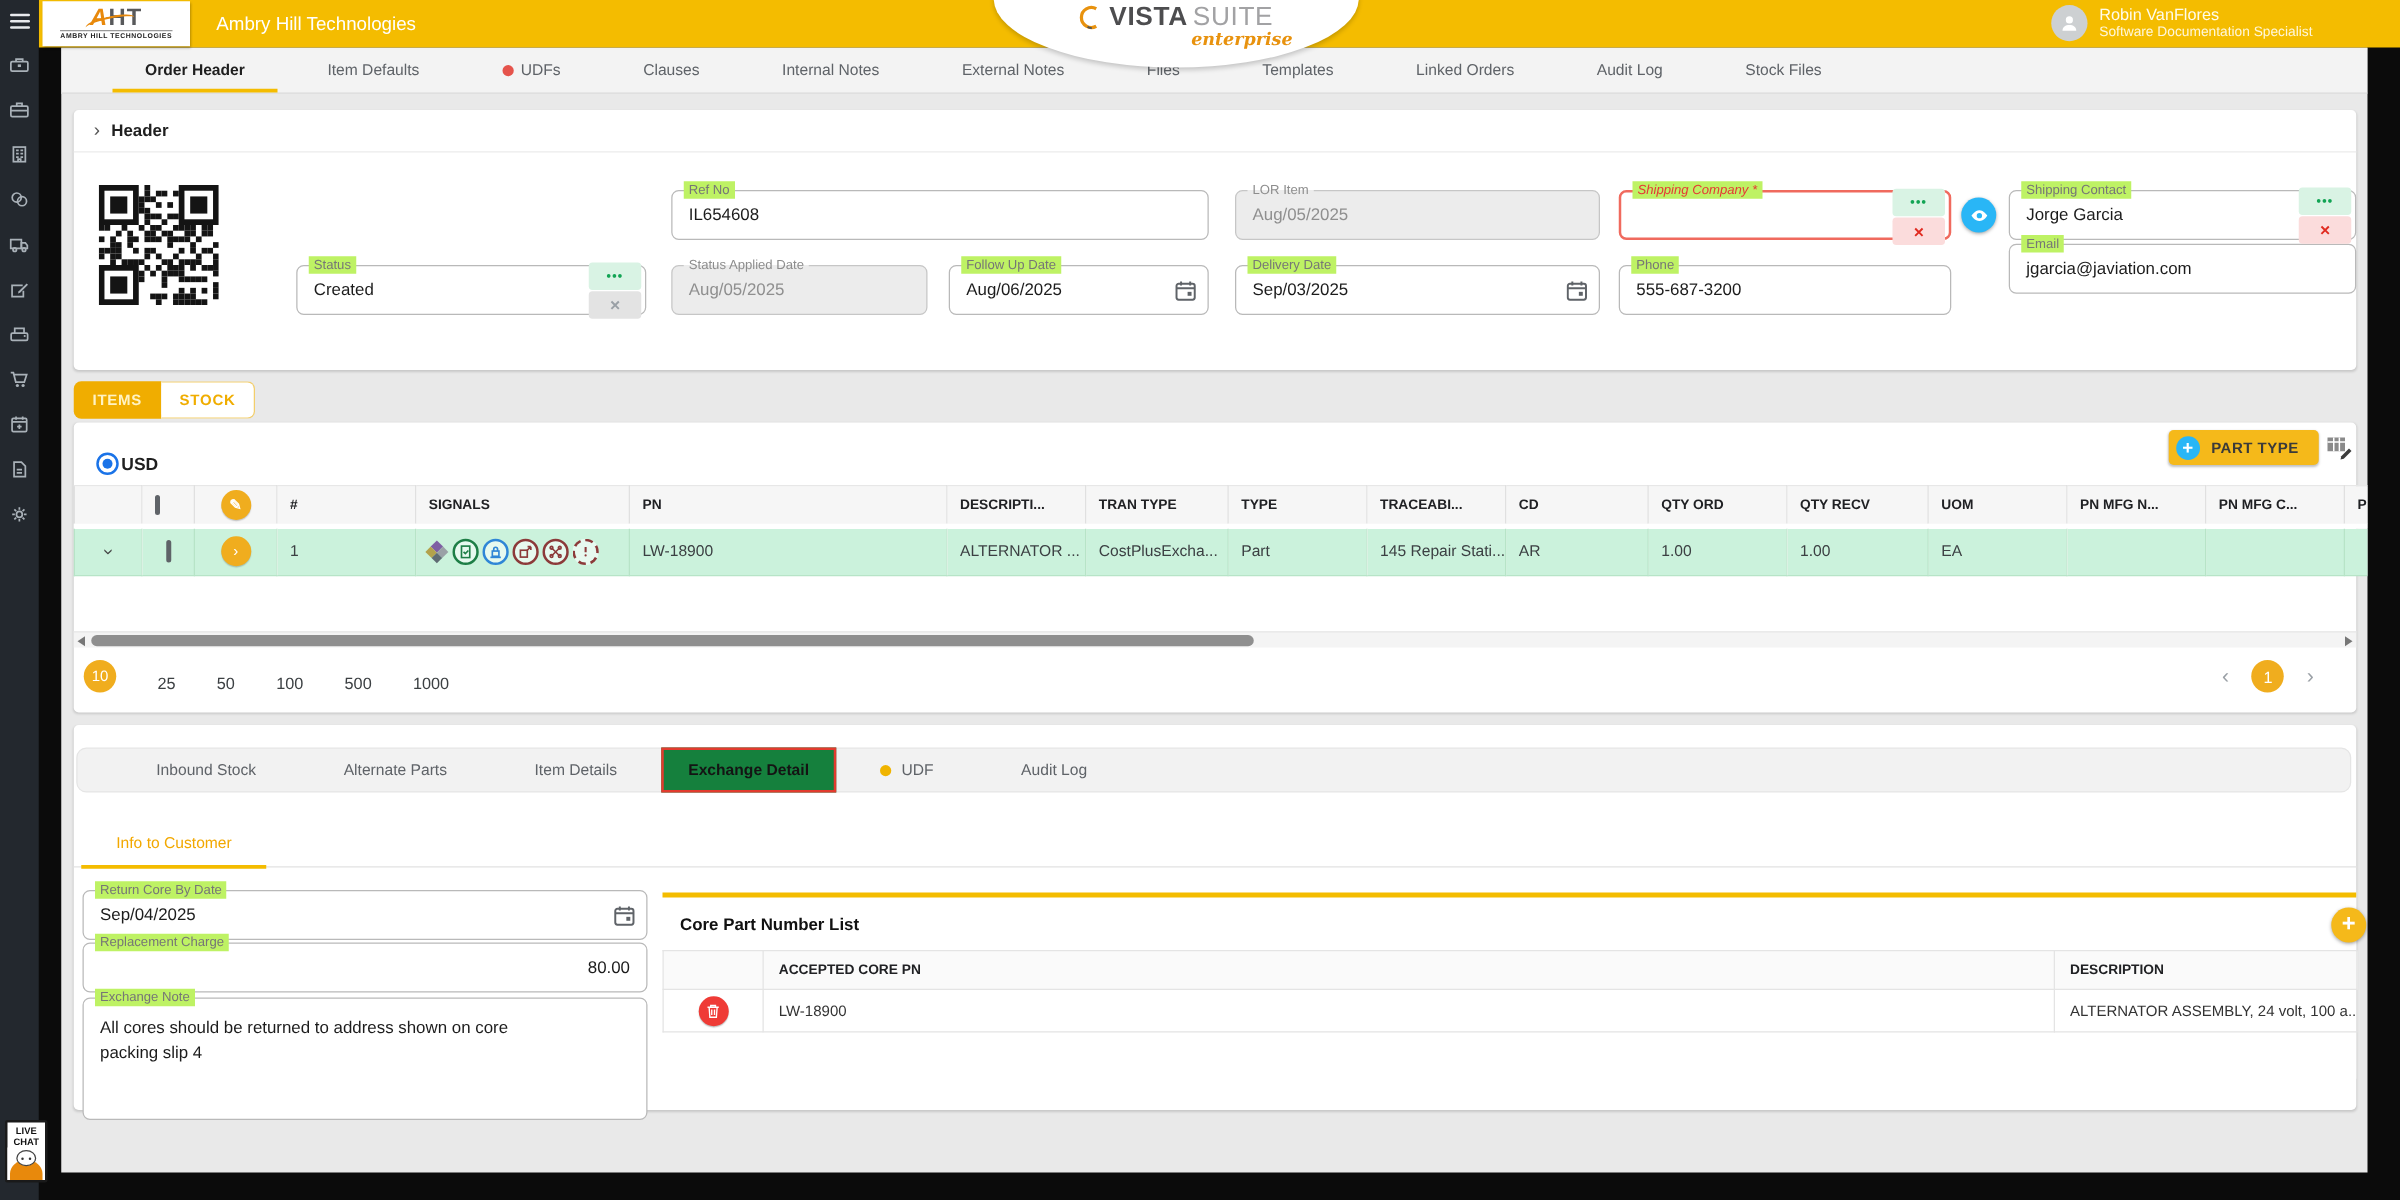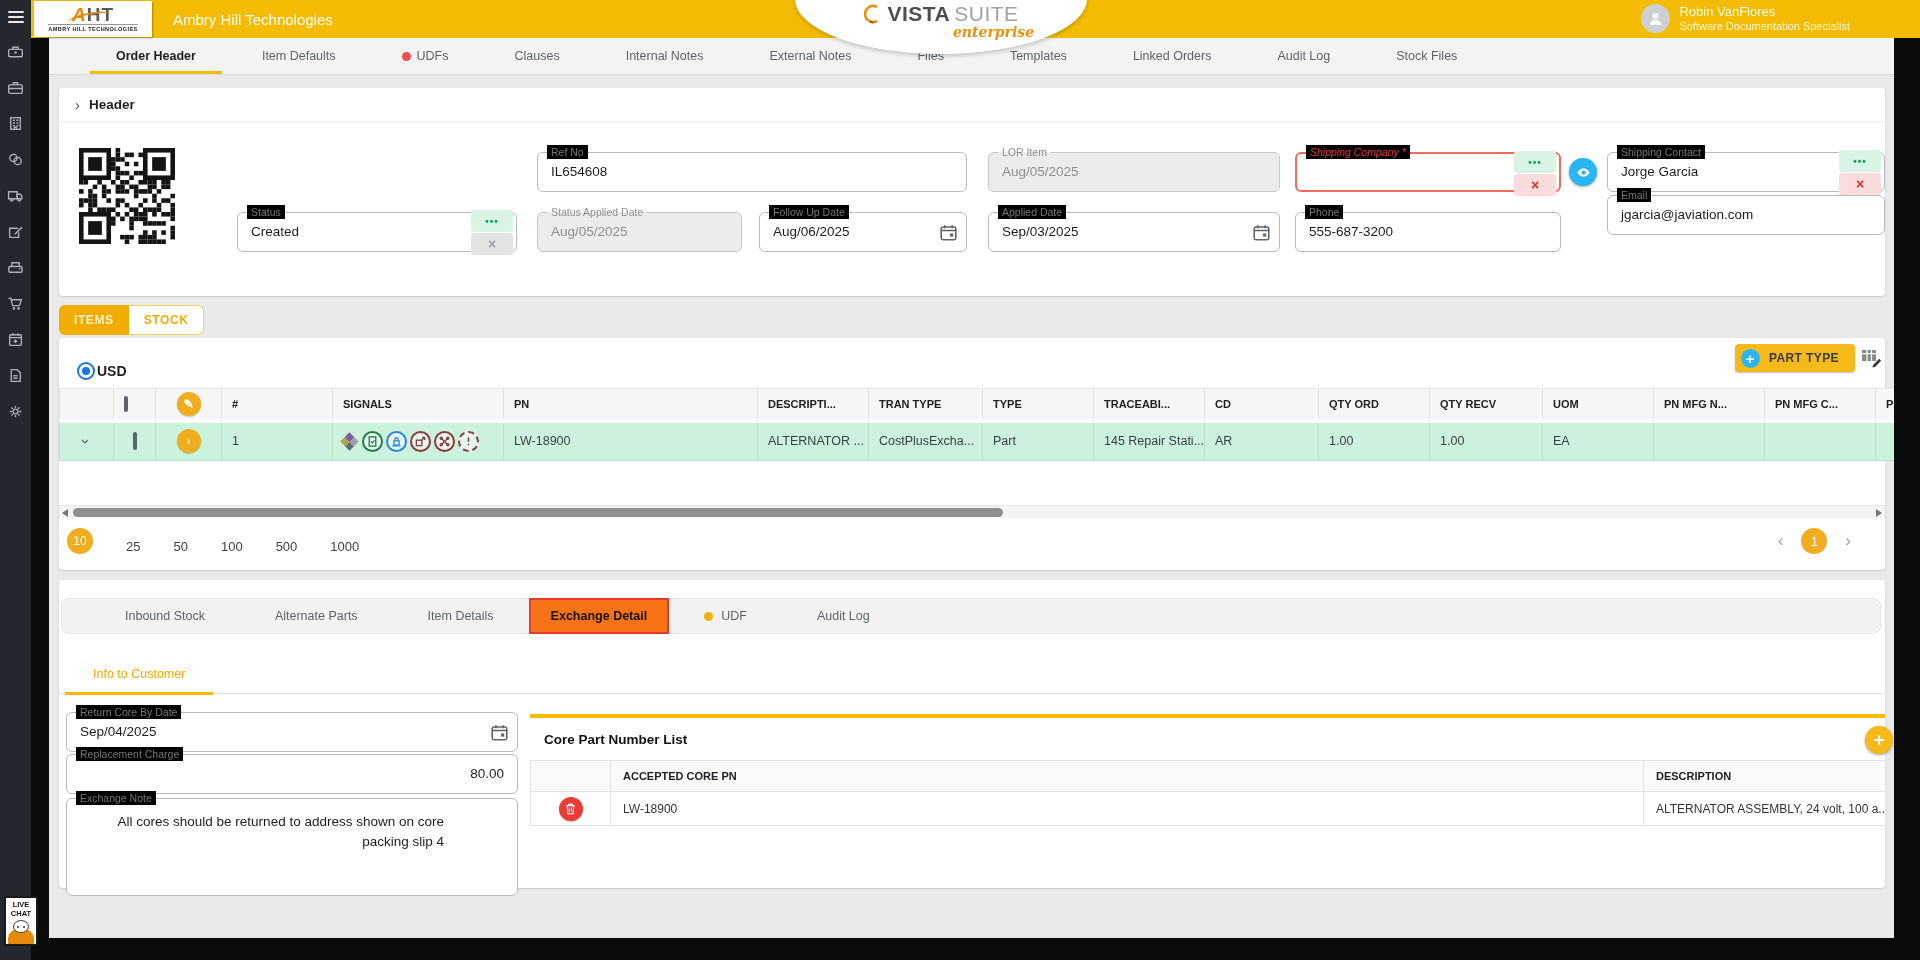--- a/index.html
+++ b/index.html
@@ -57,21 +57,21 @@
 
   .card { position:absolute; background:#fff; border-radius:4px; box-shadow:0 1px 2px rgba(0,0,0,.14); }
 
   
   #header-card { left:10px; top:50px; width:1826px; height:208px; }
   .section-head { display:flex; align-items:center; gap:9px; height:34px; padding:0 16px; border-bottom:1px solid #ececec; font-size:13.5px; font-weight:bold; color:#1f1f1f; }
   .chev { color:#555; font-size:15px; font-weight:normal; cursor:pointer; }
   #qr { position:absolute; left:20px; top:60px; width:96px; height:96px; }
 
   .fld { position:absolute; height:40px; border:1px solid #b9b9b9; border-radius:6px; background:#fff; }
-  .fld .lbl { position:absolute; top:-8px; left:9px; padding:0 4px; font-size:10.5px; color:#767676; background:#000000; line-height:14px; white-space:nowrap; z-index:2; }
+  .fld .lbl { position:absolute; top:-8px; left:9px; padding:0 4px; font-size:10.5px; color:#767676; background:#bef264; line-height:14px; white-space:nowrap; z-index:2; }
   .fld .val { font-size:13.5px; color:#1c1c1c; line-height:37px; padding:0 13px; white-space:nowrap; overflow:hidden; }
   .fld.dis { background:#ececec; border-color:#c6c6c6; }
   .fld.dis .val { color:#8f8f8f; }
   .fld.dis .lbl { background:linear-gradient(#fff 52%, #ececec 48%); color:#8d8d8d; }
   .fld.req { border:2px solid #f06a5e; }
   .fld.req .lbl { color:#e53935; top:-9px;font-style:italic; }
   .fld.req .val { line-height:34px; }
   .fldbtns { position:absolute; right:3px; top:-3px; width:42px; height:45px; display:flex; flex-direction:column; gap:1px; z-index:3; }
   .fbtn { flex:1; display:flex; align-items:center; justify-content:center; border-radius:3px; cursor:pointer; font-weight:bold; }
   .fbtn.more { background:#d9f3e4; color:#12a454; font-size:10px; letter-spacing:1px; }
@@ -123,30 +123,30 @@
   .size { cursor:pointer; }
   .size.active { width:26px; height:26px; background:#f0ad1e; border-radius:50%; color:#fff; display:flex; align-items:center; justify-content:center; font-size:12px; }
   .pager { position:absolute; right:34px; top:190px; display:flex; align-items:center; gap:18px; color:#9aa0a6; font-size:17px; }
   .pager .pg-arrow { cursor:pointer; line-height:26px; }
   .page-cur { width:26px; height:26px; border-radius:50%; background:#f0ad1e; color:#fff; font-size:13px; display:flex; align-items:center; justify-content:center; cursor:pointer; }
 
   
   #detail-card { left:10px; top:542px; width:1826px; height:308px; }
   .inner-tabs { position:absolute; left:2px; top:18px; width:1820px; height:36px; background:#f2f2f2; border:1px solid #e5e5e5; border-radius:8px; display:flex; align-items:center; padding-left:28px; }
   .itab { height:36px; padding:0 35px; display:flex; align-items:center; gap:8px; font-size:12.5px; color:#5f6368; cursor:pointer; white-space:nowrap; }
-  .itab.selected { background:#f97316; border:2px solid #e23b2e; color:#141414; font-weight:bold; padding:0 20px;justify-content:center; }
+  .itab.selected { background:#15803d; border:2px solid #e23b2e; color:#141414; font-weight:bold; padding:0 20px;justify-content:center; }
   .sub-tab-row { position:absolute; left:0; top:74px; width:1826px; height:40px; border-bottom:1px solid #e2e2e2; }
   .sub-tab { position:absolute; left:6px; top:0; height:40px; display:flex; align-items:center; padding:0 28px; font-size:12.5px; color:#f2a800; cursor:pointer; }
   .sub-tab::after { content:""; position:absolute; left:0; right:0; bottom:-1px; height:3px; background:#F4BC00; }
 
   #fld-return { left:7px; top:132px; width:452px; }
   #fld-charge { left:7px; top:174px; width:452px; }
   #fld-charge .val { text-align:right; }
   #fld-note { left:7px; top:218px; width:452px; height:98px; }
-  #fld-note .val { line-height:20px; padding-top:13px; width:390px; white-space:normal;text-align:right; }
+  #fld-note .val { line-height:20px; padding-top:13px; width:390px; white-space:normal; }
 
   .core-panel { position:absolute; left:471px; top:134px; width:1355px; border-top:4px solid #F4BC00; background:#fff; }
   .core-title { position:absolute; left:14px; top:14px; font-size:13.5px; font-weight:bold; color:#111; }
   .core-add { position:absolute; right:-8px; top:8px; width:28px; height:28px; border-radius:50%; background:#f5b91a; color:#fff; font-size:19px; font-weight:bold; display:flex; align-items:center; justify-content:center; box-shadow:0 1px 3px rgba(0,0,0,.35); cursor:pointer; z-index:4; }
   table.core { position:absolute; left:0; top:42px; width:1355px; border-collapse:collapse; table-layout:fixed; }
   table.core th { height:31px; background:#fafafa; border:1px solid #e4e4e4; font-size:11px; font-weight:bold; color:#202124; text-align:left; padding:0 12px; }
   table.core td { height:34px; background:#fff; border:1px solid #e4e4e4; font-size:12px; color:#333; padding:0 12px; white-space:nowrap; overflow:hidden; }
   .trash { width:24px; height:24px; border-radius:50%; background:#ef3b36; margin:0 auto; display:flex; align-items:center; justify-content:center; cursor:pointer; box-shadow:0 1px 1px rgba(0,0,0,.25); }
   .core-spacer { height:145px; }
 </style>
@@ -494,21 +494,21 @@
     <div class="fld" style="left:700px; top:124px; width:208px;">
       <span class="lbl">Follow Up Date</span>
       <div class="val">Aug/06/2025</div>
       <svg class="cal-ic" viewBox="0 0 14 14">
           <rect x="1" y="2.5" width="12" height="10.5" rx="1.4" fill="none" stroke="#5f6368" stroke-width="1.3"></rect>
           <path d="M1 5.4h12M4 1v2.6M10 1v2.6" stroke="#5f6368" stroke-width="1.3" fill="none"></path>
           <rect x="8.3" y="7.8" width="2.6" height="2.6" fill="#5f6368"></rect>
         </svg>
     </div>
     <div class="fld" style="left:929px; top:124px; width:292px;">
-      <span class="lbl">Applied Date</span>
+      <span class="lbl">Delivery Date</span>
       <div class="val">Sep/03/2025</div>
       <svg class="cal-ic" viewBox="0 0 14 14">
           <rect x="1" y="2.5" width="12" height="10.5" rx="1.4" fill="none" stroke="#5f6368" stroke-width="1.3"></rect>
           <path d="M1 5.4h12M4 1v2.6M10 1v2.6" stroke="#5f6368" stroke-width="1.3" fill="none"></path>
           <rect x="8.3" y="7.8" width="2.6" height="2.6" fill="#5f6368"></rect>
         </svg>
     </div>
     <div class="fld" style="left:1236px; top:124px; width:266px;">
       <span class="lbl">Phone</span>
       <div class="val">555-687-3200</div>

